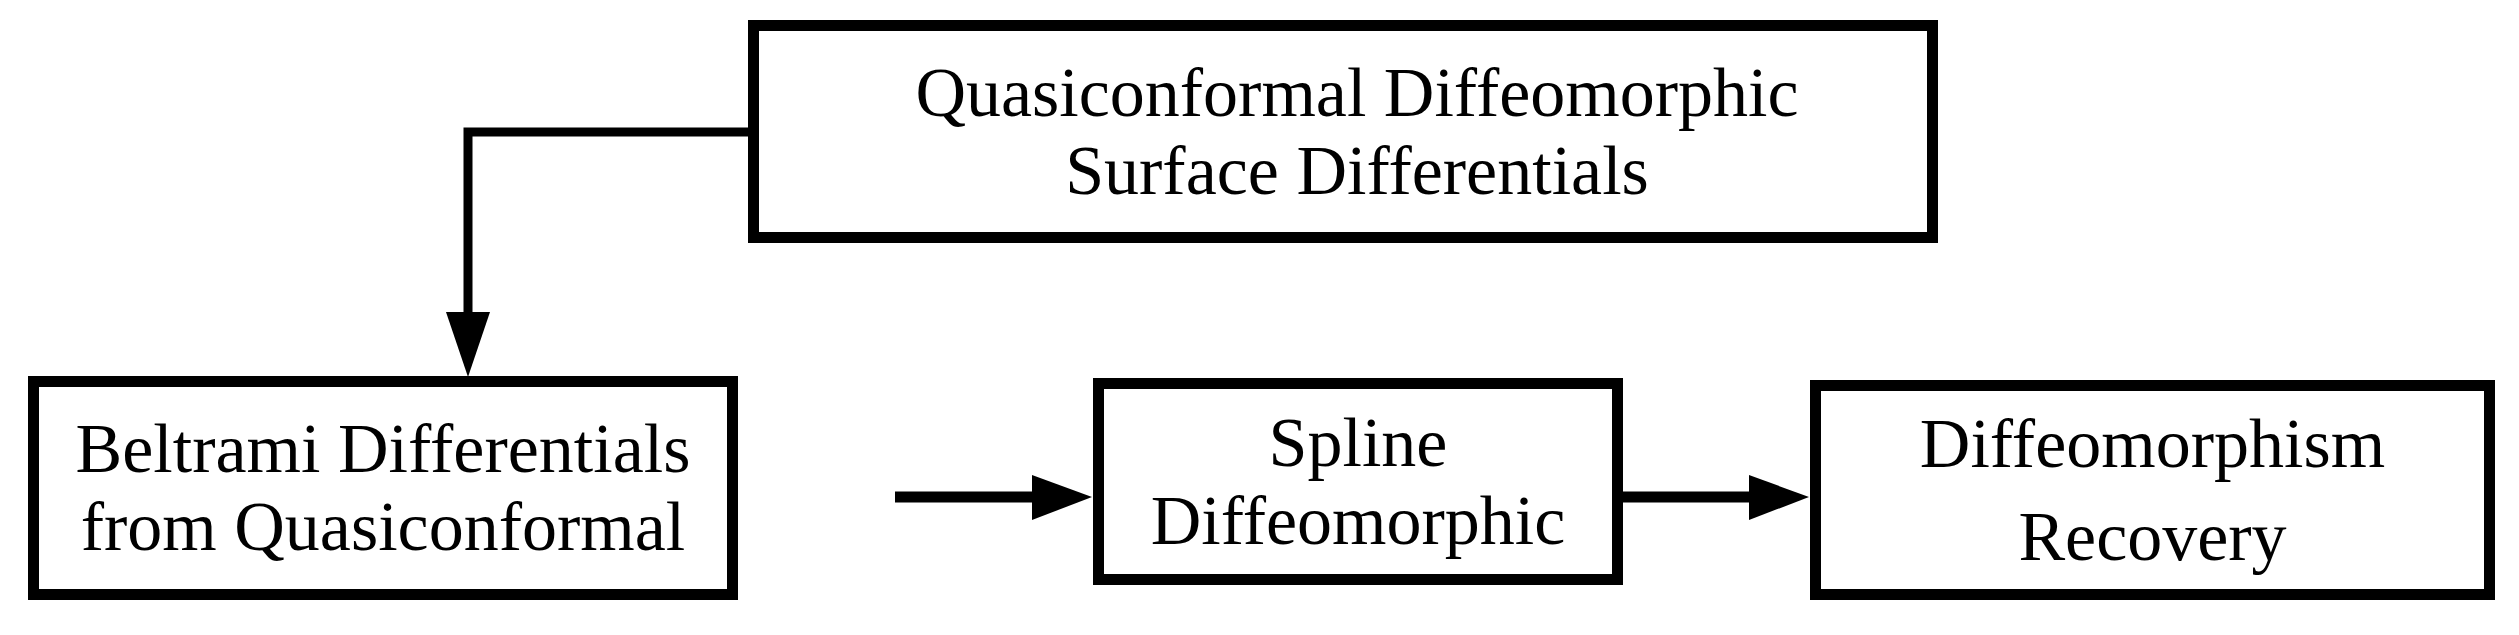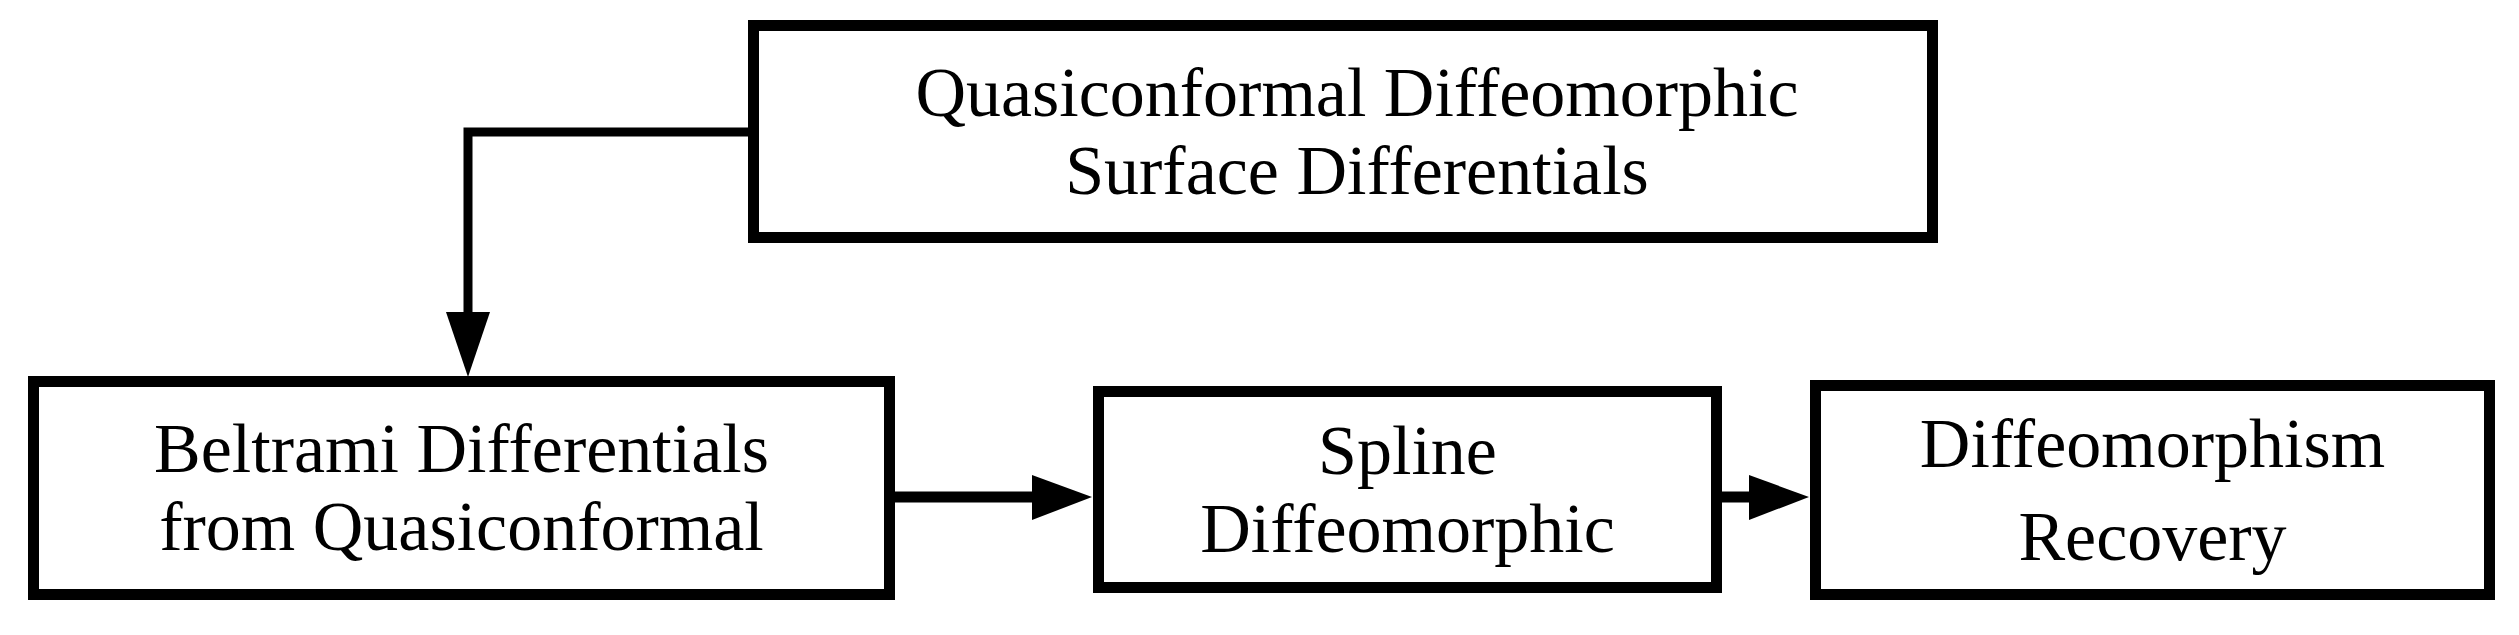--- a/index.html
+++ b/index.html
@@ -40,27 +40,27 @@
   #node-top {
     left: 748px;
     top: 20px;
     width: 1190px;
     height: 223px;
     padding-left: 28px;
   }
   #node-beltrami {
     left: 28px;
     top: 376px;
-    width: 867px;
+    width: 710px;
     height: 224px;
   }
   #node-spline {
     left: 1093px;
-    top: 386px;
-    width: 629px;
+    top: 378px;
+    width: 530px;
     height: 207px;
   }
   #node-recovery {
     left: 1810px;
     top: 380px;
     width: 685px;
     height: 220px;
     gap: 15px;
   }
   svg.connectors {

